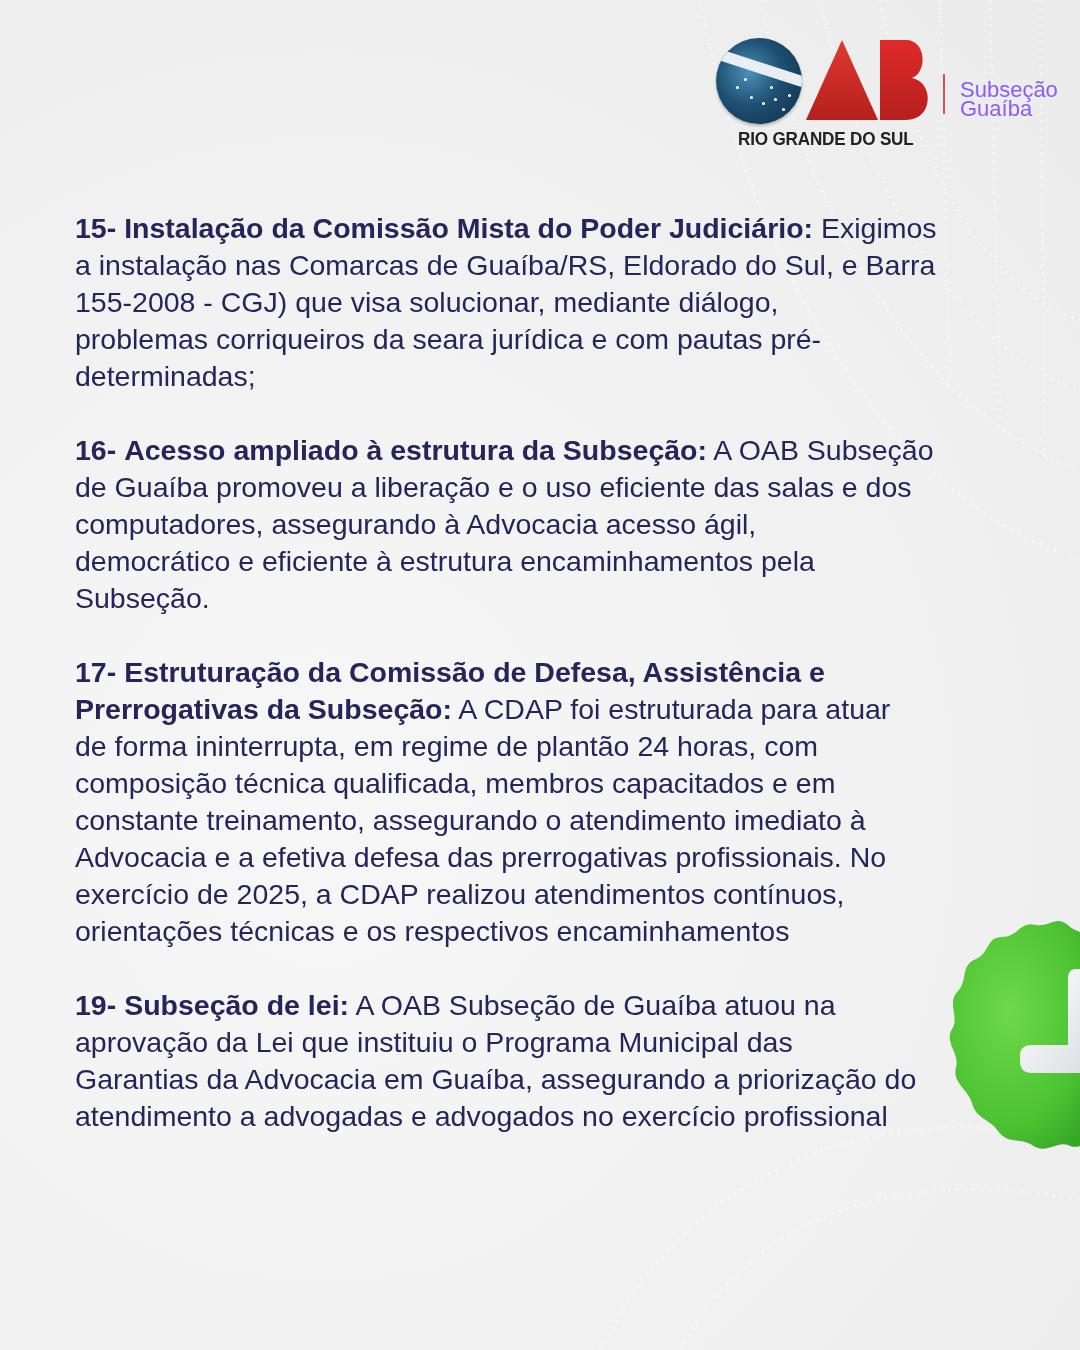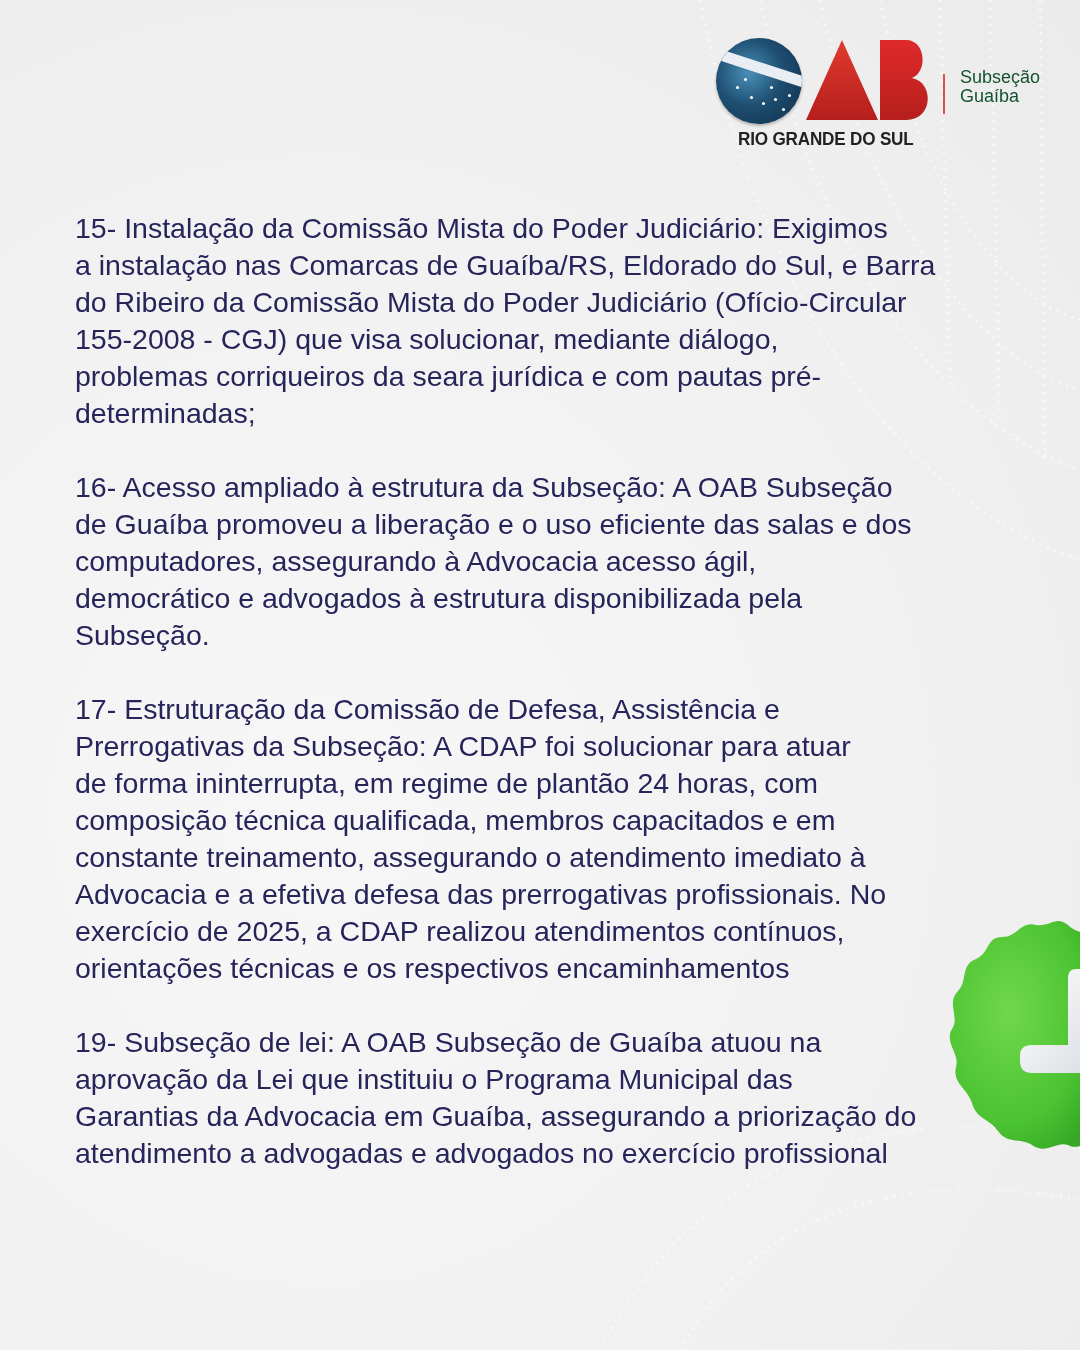--- a/index.html
+++ b/index.html
@@ -14,25 +14,25 @@
     background: radial-gradient(circle at 38% 40%, #4a90b8 0%, #1e4f72 45%, #0f2c44 100%);
     box-shadow: 0 2px 3px rgba(0,0,0,0.25); overflow:hidden; }
   .logo-globe .band { position:absolute; left:-6px; top:26px; width:110px; height:11px;
     background:#e8eef3; transform:rotate(18deg); }
   .logo-globe .star { position:absolute; width:3px; height:3px; background:#fff; border-radius:50%; }
   .logo-a { position:absolute; left:90px; top:0; }
   .logo-b { position:absolute; left:164px; top:0; }
   .logo-region { position:absolute; left:24px; top:90px; font-weight:bold; font-size:19px;
     color:#222; letter-spacing:-0.2px; font-family:"Liberation Sans", sans-serif; transform:scaleX(0.9); transform-origin:left; }
   .divider { position:absolute; left:229px; top:36px; width:1.5px; height:40px; background:#d8534f; }
-  .subsecao { position:absolute; left:246px; top:30px; color:#14532d; font-size:18px; line-height:19px; }
+  .subsecao { position:absolute; left:246px; top:42px; color:#8b5cf6; font-size:22px; line-height:19px; }
   .content { position:absolute; left:75px; top:210px; width:950px; color:#27245a;
     font-size:28.5px; line-height:37px; font-family:"Liberation Sans Narrow","Liberation Sans", sans-serif; }
   .item { margin:0 0 37px 0; }
-  .item b { font-weight:normal; }
+  .item b { font-weight:bold; }
   .line { display:block; white-space:nowrap; }
   .badge { position:absolute; left:928px; top:905px; width:170px; height:260px; }
 </style>
 </head>
 <body>
 
 <svg class="bg-lines" width="1080" height="1350" viewBox="0 0 1080 1350">
   <g stroke="#ffffff" stroke-width="3" fill="none" opacity="0.55" stroke-dasharray="2 6">
     <path d="M700 0 C 760 300, 900 500, 1080 560"></path>
     <path d="M760 0 C 820 260, 940 420, 1080 470"></path>
@@ -81,37 +81,36 @@
   <div class="subsecao">
     <div>Subseção</div>
     <div>Guaíba</div>
   </div>
 </div>
 
 <div class="content">
   <div class="item">
     <span class="line"><b>15-</b> <b>Instalação da Comissão Mista do Poder Judiciário:</b> <span>Exigimos</span></span>
     <span class="line">a instalação nas Comarcas de Guaíba/RS, Eldorado do Sul, e Barra</span>
-    <span class="line">do Ribeiro da Comissão Mista do Poder Judiciário (Ofício-Circular</span>
     <span class="line">155-2008 - CGJ) que visa solucionar, mediante diálogo,</span>
     <span class="line">problemas corriqueiros da seara jurídica e com pautas pré-</span>
     <span class="line">determinadas;</span>
   </div>
 
   <div class="item">
     <span class="line"><b>16-</b> <b>Acesso ampliado à estrutura da Subseção:</b> <span>A OAB Subseção</span></span>
     <span class="line">de Guaíba promoveu a liberação e o uso eficiente das salas e dos</span>
     <span class="line">computadores, assegurando à Advocacia acesso ágil,</span>
-    <span class="line">democrático e advogados à estrutura disponibilizada pela</span>
+    <span class="line">democrático e eficiente à estrutura encaminhamentos pela</span>
     <span class="line">Subseção.</span>
   </div>
 
   <div class="item">
     <span class="line"><b>17-</b> <b>Estruturação da Comissão de Defesa, Assistência e</b></span>
-    <span class="line"><b>Prerrogativas da Subseção:</b> <span>A CDAP foi solucionar para atuar</span></span>
+    <span class="line"><b>Prerrogativas da Subseção:</b> <span>A CDAP foi estruturada para atuar</span></span>
     <span class="line">de forma ininterrupta, em regime de plantão 24 horas, com</span>
     <span class="line">composição técnica qualificada, membros capacitados e em</span>
     <span class="line">constante treinamento, assegurando o atendimento imediato à</span>
     <span class="line">Advocacia e a efetiva defesa das prerrogativas profissionais. No</span>
     <span class="line">exercício de 2025, a CDAP realizou atendimentos contínuos,</span>
     <span class="line">orientações técnicas e os respectivos encaminhamentos</span>
   </div>
 
   <div class="item">
     <span class="line"><b>19-</b> <b>Subseção de lei:</b> <span>A OAB Subseção de Guaíba atuou na</span></span>

